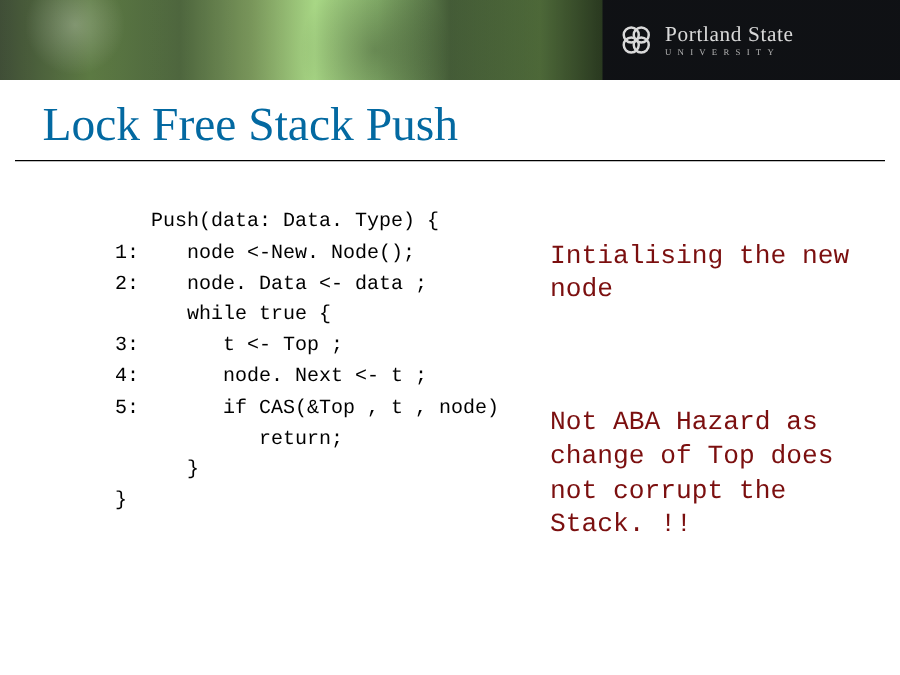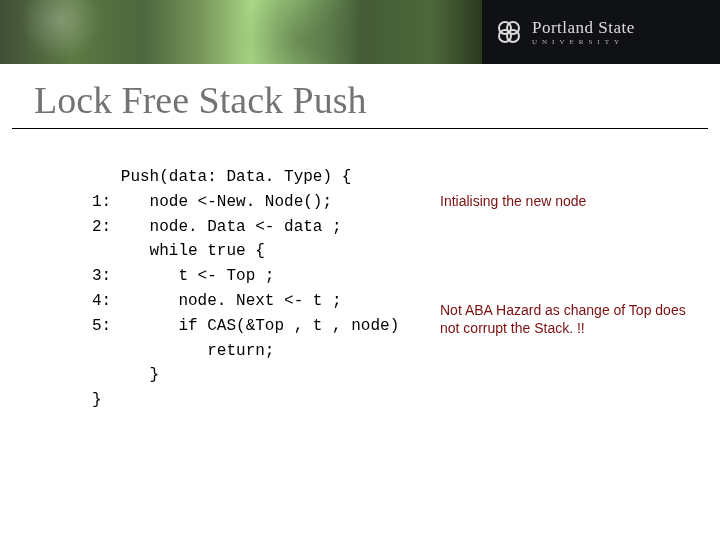--- a/index.html
+++ b/index.html
@@ -62,48 +62,48 @@
   }
   .uni-sub {
     font-size: 7px;
     letter-spacing: 5px;
     margin-top: 3px;
     color: #d0d0d0;
   }
   .title {
     font-family: 'Times New Roman', Georgia, serif;
     font-size: 38px;
-    color: #737373;
+    color: #0369a1;
     padding: 14px 22px 6px 22px;
     border-bottom: 1px solid #000;
     margin: 0 12px;
     font-weight: 400;
   }
   .content {
     position: relative;
     padding: 36px 26px 0 92px;
   }
   .code {
     font-family: "Courier New", Courier, monospace;
     font-size: 16px;
     line-height: 1.55;
     color: #000;
     white-space: pre;
   }
   .annot {
     position: absolute;
-    font-family: Liberation Sans, sans-serif;
-    font-size: 14px;
+    font-family: Liberation Mono, monospace;
+    font-size: 21px;
     color: #7b0f0f;
     line-height: 1.3;
     width: 260px;
   }
   .annot1 { top: 63px; left: 440px; }
   .annot2 { top: 165px; left: 440px; }
-  .annot3 { top: 172px; left: 440px; }
+  .annot3 { top: 196px; left: 440px; }
 </style>
 </head>
 <body>
 
 <div class="banner">
   <div class="dark-strip">
     <div class="uni-logo">
       <svg width="30" height="30" viewBox="0 0 30 30">
         <g fill="none" stroke="#ffffff" stroke-width="2">
           <circle cx="11" cy="11" r="6"></circle>

